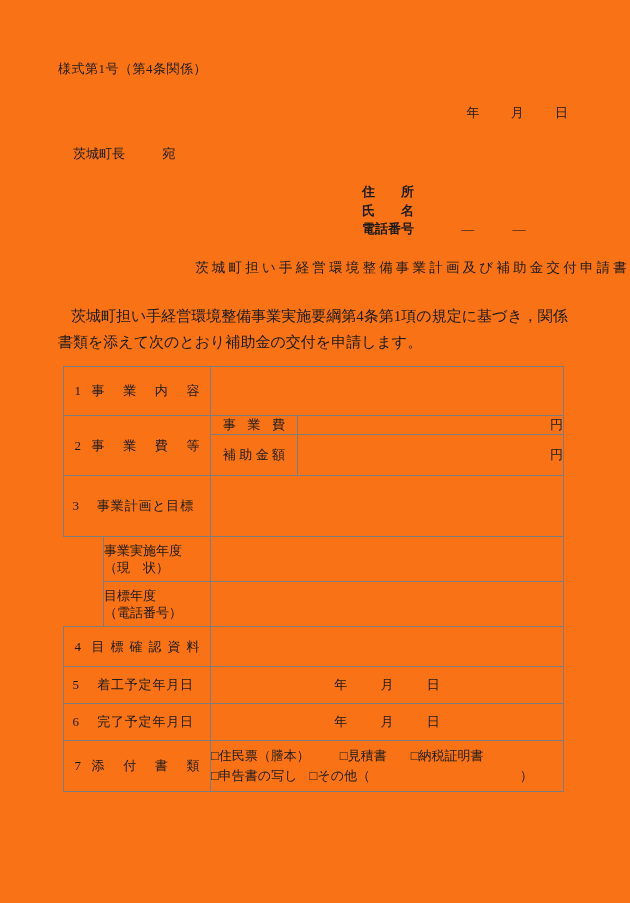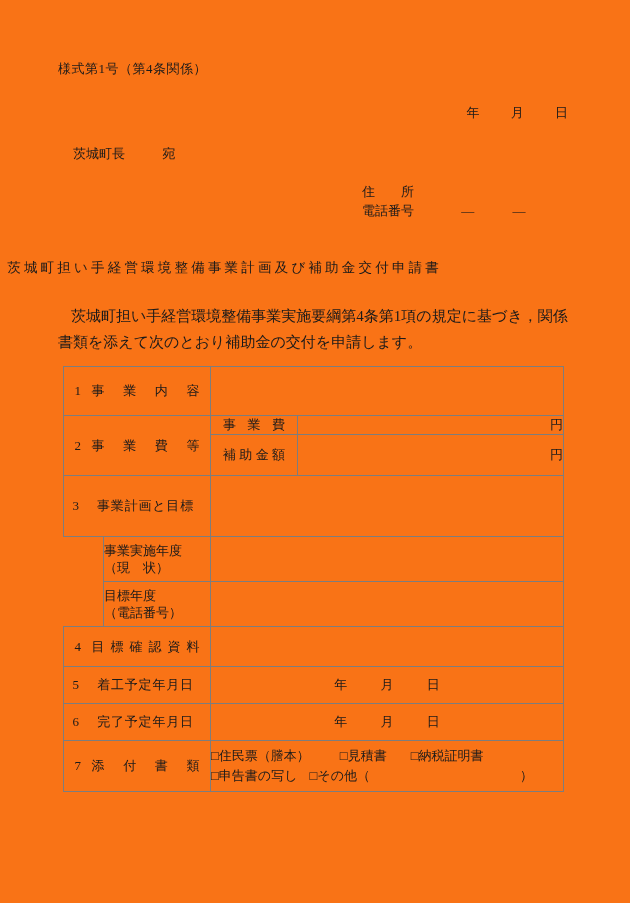--- a/index.html
+++ b/index.html
@@ -55,31 +55,32 @@
     position: absolute;
     left: 362px;
     top: 183px;
     font-size: 13px;
     line-height: 18.5px;
   }
   .applicant .row { white-space: nowrap; }
   .applicant .lbl {
     display: inline-block;
     width: 58px;
+    font-weight: bold;
   }
   .applicant .dash1 { display: inline-block; margin-left: 38px; }
   .applicant .dash2 { display: inline-block; margin-left: 35px; }
 
   
   .doc-title {
     position: absolute;
     left: 4px;
     right: 0;
     top: 259px;
-    text-align: left;
+    text-align: right;
     font-size: 13.5px;
     letter-spacing: 3.2px;
     text-indent: 3.2px;
     white-space: nowrap;
   }
 
   
   .body-para {
     position: absolute;
     left: 58px;
@@ -186,20 +187,23 @@
   <div class="addressee">
     <span>茨城町長</span>
     <span class="to">宛</span>
   </div>
 
   <div class="applicant">
     <div class="row">
       <span class="lbl">住　　所</span>
     </div>
     <div class="row">
+      <span class="lbl">氏　　名</span>
+    </div>
+    <div class="row">
       <span class="lbl">電話番号</span>
       <span class="dash1">—</span>
       <span class="dash2">—</span>
     </div>
   </div>
 
   <div class="doc-title">茨城町担い手経営環境整備事業計画及び補助金交付申請書</div>
 
   <div class="body-para">茨城町担い手経営環境整備事業実施要綱第4条第1項の規定に基づき，関係書類を添えて次のとおり補助金の交付を申請します。</div>
 

